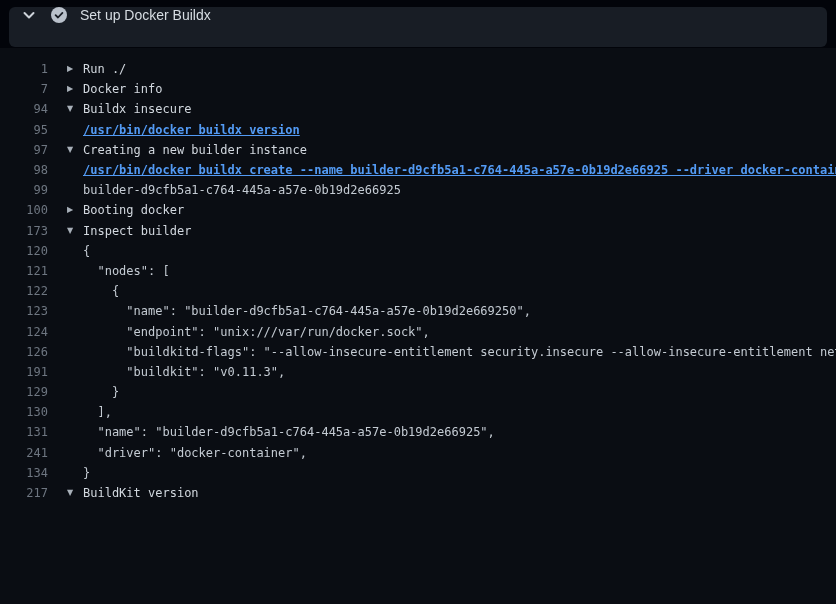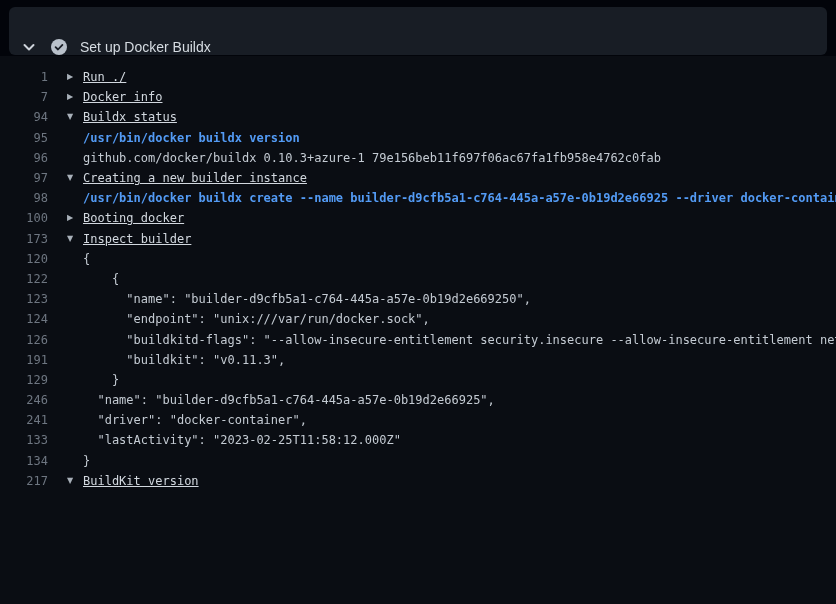--- a/index.html
+++ b/index.html
@@ -6,25 +6,25 @@
     margin: 0;
     padding: 0;
     width: 836px;
     height: 604px;
     overflow: hidden;
     background: var(--page-bg, #02040a);
     font-family: "Liberation Sans", sans-serif;
   }
   .step-header {
     margin: 7px 9px 0 9px;
-    height: 48px;
+    height: 40px;
     background: var(--header-bg, #181d25);
     border-radius: 6px;
     display: flex;
-    align-items: flex-end;
+    align-items: flex-start;
     padding-left: 12px;
     cursor: pointer;
   }
   .chevron-wrap {
     width: 16px; height: 16px;
     display: flex; align-items: center; justify-content: center;
     flex: none;
   }
   .status-wrap {
     width: 16px; height: 16px;
@@ -67,23 +67,23 @@
     box-sizing: border-box;
     font-family: "DejaVu Sans", sans-serif;
     font-size: 8px;
     color: var(--arrow, #a8b0b9);
     line-height: 20.2px;
   }
   .text {
     flex: none;
     white-space: pre;
   }
-  .text.group   { color: var(--group-text, #d2d8df); text-decoration: underline; }
+  .text.group   { color: var(--group-text, #d2d8df); }
   .text.output  { color: var(--output-text, #c4cbd3); }
-  .text.command { color: var(--command-text, #539bf5); font-weight: bold; }
+  .text.command { color: var(--command-text, #539bf5); font-weight: bold; text-decoration: underline; }
   .row.group-row { cursor: pointer; }
 </style>
 </head>
 <body>
 
 <div class="step-header">
   <span class="chevron-wrap">
     <svg width="16" height="16" viewBox="0 0 16 16">
       <path d="M3.5 6 L8 10.5 L12.5 6" fill="none" stroke="var(--chevron)" stroke-width="2" stroke-linecap="round" stroke-linejoin="round"></path>
     </svg>
@@ -94,33 +94,34 @@
       <path d="M4.6 8.2 L7 10.5 L11.4 5.9" fill="none" stroke="var(--check-mark)" stroke-width="1.8" stroke-linecap="round" stroke-linejoin="round"></path>
     </svg>
   </span>
   <span class="step-title">Set up Docker Buildx</span>
 </div>
 
 <div class="log-area">
   <div id="log-lines">
       <div class="row group-row"><span class="num">1</span><span class="arrow">▶</span><span class="text group">Run ./</span></div>
       <div class="row group-row"><span class="num">7</span><span class="arrow">▶</span><span class="text group">Docker info</span></div>
-      <div class="row group-row"><span class="num">94</span><span class="arrow">▼</span><span class="text group">Buildx status</span></div>
+      <div class="row group-row"><span class="num">94</span><span class="arrow">▼</span><span class="text group">Buildx insecure</span></div>
       <div class="row"><span class="num">95</span><span class="arrow"></span><span class="text command">/usr/bin/docker buildx version</span></div>
-      <div class="row"><span class="num">96</span><span class="arrow"></span><span class="text output">github.com/docker/buildx 0.10.3+azure-1 79e156beb11f697f06ac67fa1fb958e4762c0fab</span></div>
       <div class="row group-row"><span class="num">97</span><span class="arrow">▼</span><span class="text group">Creating a new builder instance</span></div>
       <div class="row"><span class="num">98</span><span class="arrow"></span><span class="text command">/usr/bin/docker buildx create --name builder-d9cfb5a1-c764-445a-a57e-0b19d2e66925 --driver docker-container</span></div>
+      <div class="row"><span class="num">99</span><span class="arrow"></span><span class="text output">builder-d9cfb5a1-c764-445a-a57e-0b19d2e66925</span></div>
       <div class="row group-row"><span class="num">100</span><span class="arrow">▶</span><span class="text group">Booting docker</span></div>
       <div class="row group-row"><span class="num">173</span><span class="arrow">▼</span><span class="text group">Inspect builder</span></div>
       <div class="row"><span class="num">120</span><span class="arrow"></span><span class="text output">{</span></div>
+      <div class="row"><span class="num">121</span><span class="arrow"></span><span class="text output">  "nodes": [</span></div>
       <div class="row"><span class="num">122</span><span class="arrow"></span><span class="text output">    {</span></div>
       <div class="row"><span class="num">123</span><span class="arrow"></span><span class="text output">      "name": "builder-d9cfb5a1-c764-445a-a57e-0b19d2e669250",</span></div>
       <div class="row"><span class="num">124</span><span class="arrow"></span><span class="text output">      "endpoint": "unix:///var/run/docker.sock",</span></div>
       <div class="row"><span class="num">126</span><span class="arrow"></span><span class="text output">      "buildkitd-flags": "--allow-insecure-entitlement security.insecure --allow-insecure-entitlement network.host",</span></div>
       <div class="row"><span class="num">191</span><span class="arrow"></span><span class="text output">      "buildkit": "v0.11.3",</span></div>
       <div class="row"><span class="num">129</span><span class="arrow"></span><span class="text output">    }</span></div>
-      <div class="row"><span class="num">246</span><span class="arrow"></span><span class="text output">  "name": "builder-d9cfb5a1-c764-445a-a57e-0b19d2e66925",</span></div>
+      <div class="row"><span class="num">130</span><span class="arrow"></span><span class="text output">  ],</span></div>
+      <div class="row"><span class="num">131</span><span class="arrow"></span><span class="text output">  "name": "builder-d9cfb5a1-c764-445a-a57e-0b19d2e66925",</span></div>
       <div class="row"><span class="num">241</span><span class="arrow"></span><span class="text output">  "driver": "docker-container",</span></div>
-      <div class="row"><span class="num">133</span><span class="arrow"></span><span class="text output">  "lastActivity": "2023-02-25T11:58:12.000Z"</span></div>
       <div class="row"><span class="num">134</span><span class="arrow"></span><span class="text output">}</span></div>
       <div class="row group-row"><span class="num">217</span><span class="arrow">▼</span><span class="text group">BuildKit version</span></div>
     </div>
 </div>
 
 </body></html>

